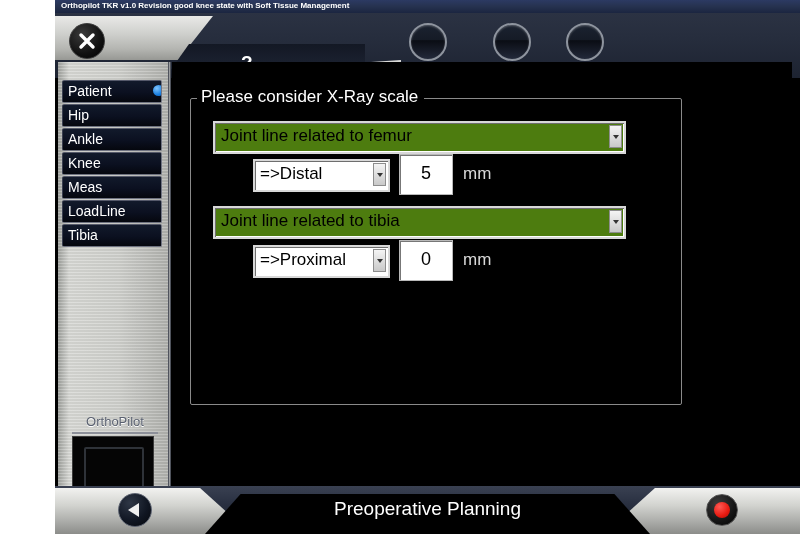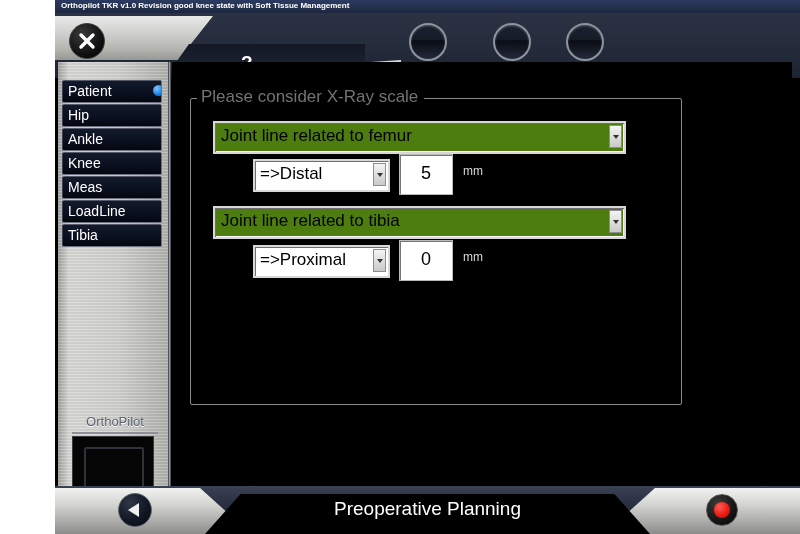--- a/index.html
+++ b/index.html
@@ -217,21 +217,21 @@
     width: 490px; height: 305px;
     border: 1px solid #8a8a8a;
     border-radius: 2px;
   }
   .legend {
     position: absolute;
     left: 6px; top: -12px;
     background: #000000;
     padding: 0 6px 0 4px;
     font-size: 17px;
-    color: #737373;
+    color: #ffffff;
     white-space: nowrap;
   }
 
   .wide-select {
     position: absolute;
     width: 409px; height: 29px;
     background: #4d7c0f;
     border: 2px solid #d8d8d8;
     box-shadow: inset 1px 1px 0 #6e6e6e, inset -1px -1px 0 #ffffff;
     cursor: pointer;
@@ -287,21 +287,21 @@
   }
   .num-field .num-text {
     position: absolute;
     left: 0; right: 0; top: 8px;
     text-align: center;
     font-size: 18px;
     color: #000000;
   }
   .unit {
     position: absolute;
-    font-size: 12px;
+    font-size: 17px;
     color: #d8d8d8;
   }
 
   
   .bottombar {
     position: absolute;
     left: 0; bottom: 0;
     width: 745px; height: 48px;
     background: linear-gradient(to bottom, #3a4152 0%, #2a3142 35%, #151a26 100%);
   }

